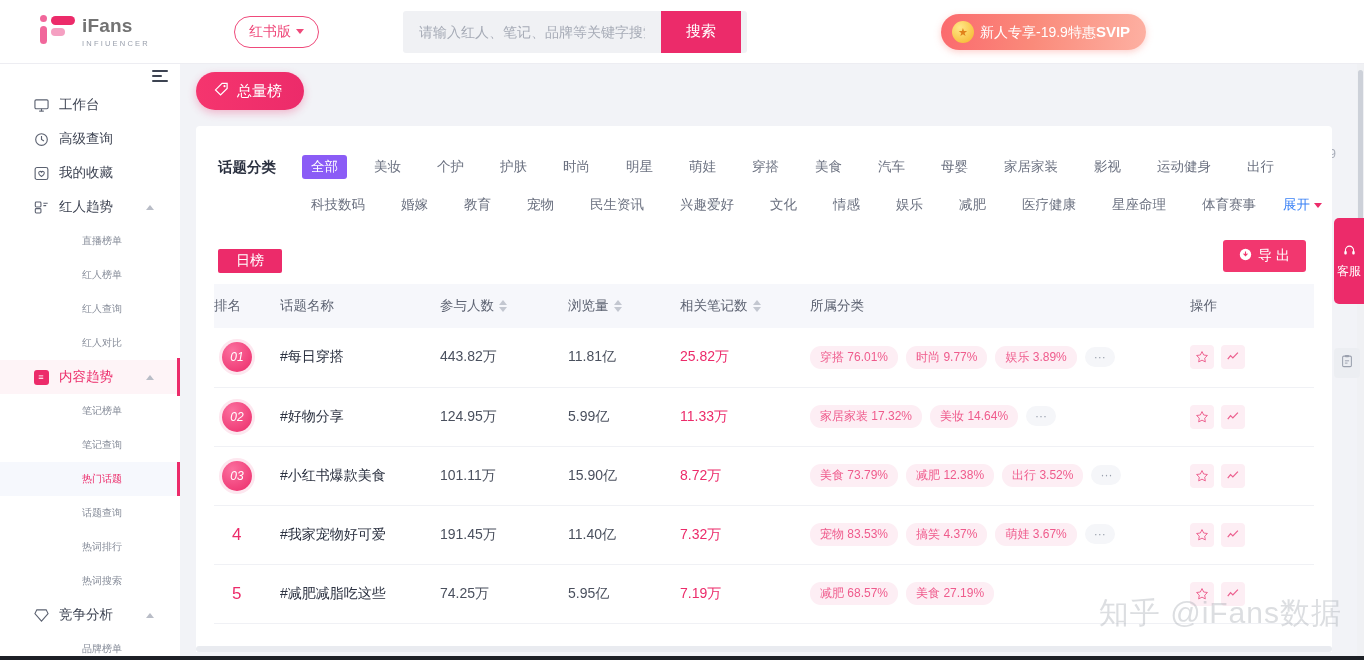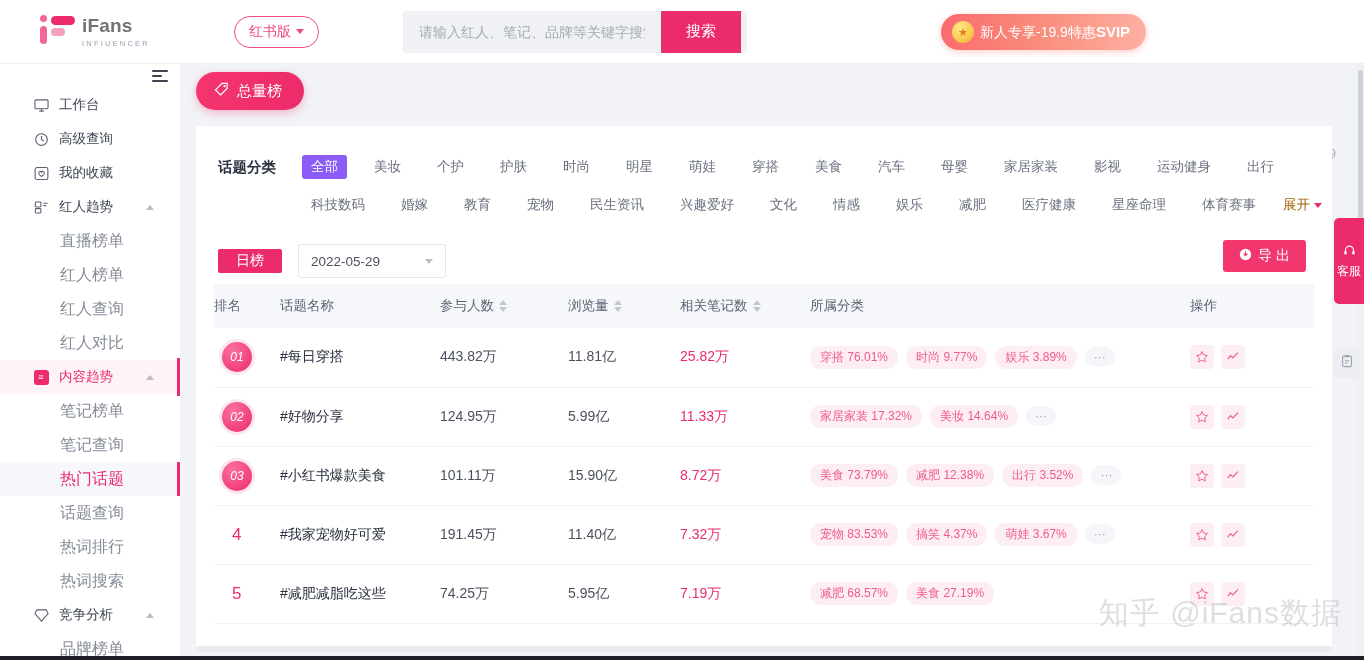--- a/index.html
+++ b/index.html
@@ -108,21 +108,21 @@
     border-left: 4px solid transparent; border-right: 4px solid transparent;
     border-bottom: 5px solid #b9bdc7;
   }
   .nav-item.active { color: #ec2b6a; background: #fef4f7; }
   .nav-item.active .nv-ic { color: #ec2b6a; }
   .nav-item.active::after {
     content:""; position:absolute; right:0; top:-2px; width:3px; height:38px; background:#ec2b6a;
   }
   .nav-sub {
     height: 34px; display: flex; align-items: center;
-    padding-left: 60px; font-size: 16px; color: #868c99; cursor: pointer;
+    padding-left: 82px; font-size: 10px; color: #868c99; cursor: pointer;
     position: relative;
   }
   .nav-sub.active { color: #ec2b6a; background: #f6f8fd; }
   .nav-sub.active::after {
     content:""; position:absolute; right:0; top:0; width:3px; height:34px; background:#ec2b6a;
   }
   .sq-ic {
     width: 15px; height: 15px; border-radius: 3px; background: #ec2b6a;
     display:flex;align-items:center;justify-content:center;color:#fff;font-size:9px;
   }
@@ -155,21 +155,21 @@
     border-radius: 4px;
   }
   .cat-block { padding: 22px 0 6px 0; }
   .cat-row { display: flex; align-items: center; padding-left: 22px; height: 38px; }
   .cat-label { font-size: 14.5px; font-weight: bold; color: #2b3140; width: 84px; flex: none; }
   .cat-chip {
     font-size: 13.5px; color: #6b7180; cursor: pointer;
     padding: 3px 9px; border-radius: 3px; margin-right: 18px; white-space: nowrap;
   }
   .cat-chip.on { background: #8b5cf6; color: #fff; }
-  .cat-more { margin-left: auto; margin-right: 26px; color: #a16207; font-size: 13.5px; display: flex; align-items: center; gap: 4px; cursor: pointer; white-space: nowrap;}
+  .cat-more { margin-left: auto; margin-right: 26px; color: #3b82f6; font-size: 13.5px; display: flex; align-items: center; gap: 4px; cursor: pointer; white-space: nowrap;}
   .cat-more .caret-dn { border-top-color: #ec2b6a; }
 
   .filter-row { display: flex; align-items: center; padding: 8px 0 0 22px; height: 54px; position: relative; }
   .day-btn {
     width: 64px; height: 24px; background: #ec2b6a; color: #fff;
     display: flex; align-items: center; justify-content: center;
     font-size: 14px; border-radius: 2px; cursor: pointer;
   }
   .date-select {
     margin-left: 16px; width: 148px; height: 34px;
@@ -441,24 +441,20 @@
         <div class="cat-chip">体育赛事</div>
         <div class="cat-more">
           <span>展开</span>
           <span class="caret-dn"></span>
         </div>
       </div>
     </div>
 
     <div class="filter-row">
       <div class="day-btn">日榜</div>
-      <div class="date-select">
-        <span>2022-05-29</span>
-        <span class="caret-dn"></span>
-      </div>
       <div class="export-btn">
         <span>
           <svg width="13" height="13" viewBox="0 0 16 16">
               <circle cx="8" cy="8" r="7" fill="#fff"></circle>
               <path d="M8 4.3v5M5.6 7l2.4 2.4L10.4 7" stroke="#f2376f" stroke-width="1.4" fill="none"></path>
             </svg>
         </span>
         <span>导 出</span>
       </div>
     </div>

